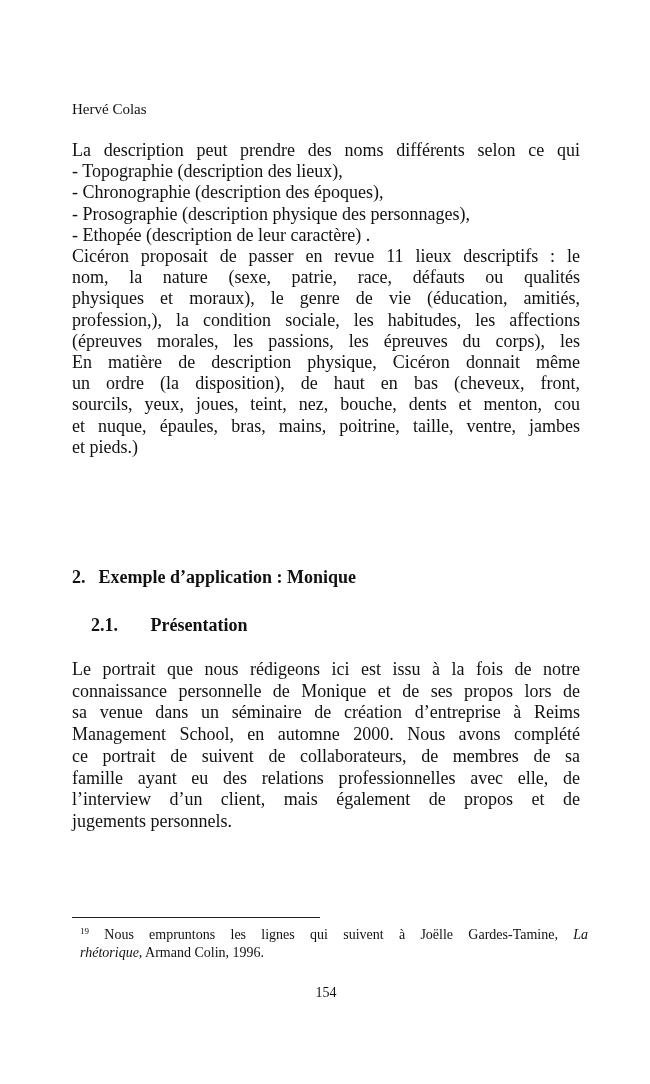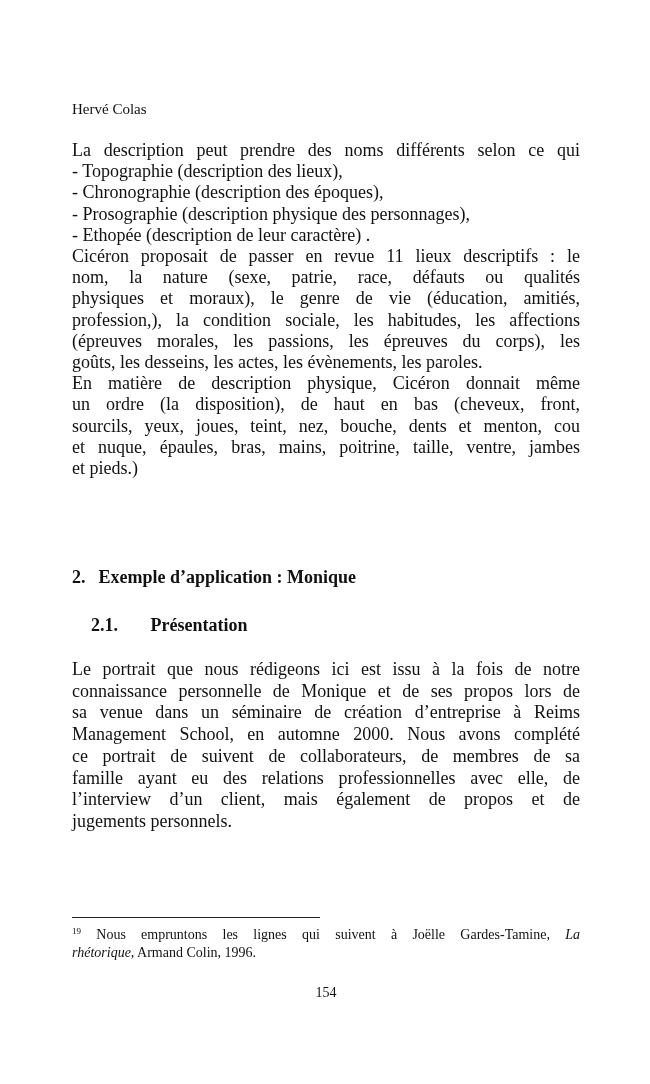--- a/index.html
+++ b/index.html
@@ -83,21 +83,21 @@
     .fn-rule {
       position: absolute;
       top: 917px;
       left: 0;
       width: 248px;
       border-top: 1px solid #222222;
     }
     .footnote {
       position: absolute;
       top: 926px;
-      left: 0;
+      left: 8px;
       width: 508px;
       font-size: 14px;
       line-height: 18px;
     }
     .footnote sup {
       font-size: 9px;
       vertical-align: 5px;
       line-height: 0;
     }
     .page-number {
@@ -121,21 +121,20 @@
     <span class="line justify">La description peut prendre des noms différents selon ce qui</span>
     <span class="line">- Topographie (description des lieux),</span>
     <span class="line">- Chronographie (description des époques),</span>
     <span class="line">- Prosographie (description physique des personnages),</span>
     <span class="line">- Ethopée (description de leur caractère) .</span>
     <span class="line justify">Cicéron proposait de passer en revue 11 lieux descriptifs : le</span>
     <span class="line justify">nom, la nature (sexe, patrie, race, défauts ou qualités</span>
     <span class="line justify">physiques et moraux), le genre de vie (éducation, amitiés,</span>
     <span class="line justify">profession,), la condition sociale, les habitudes, les affections</span>
     <span class="line justify">(épreuves morales, les passions, les épreuves du corps), les</span>
-    <span class="line">goûts, les desseins, les actes, les évènements, les paroles.</span>
     <span class="line justify">En matière de description physique, Cicéron donnait même</span>
     <span class="line justify">un ordre (la disposition), de haut en bas (cheveux, front,</span>
     <span class="line justify">sourcils, yeux, joues, teint, nez, bouche, dents et menton, cou</span>
     <span class="line justify">et nuque, épaules, bras, mains, poitrine, taille, ventre, jambes</span>
     <span class="line">et pieds.)</span>
   </div>
 
   <div class="h2">
     <span class="num">2.</span>
     <span>Exemple d’application : Monique</span>

